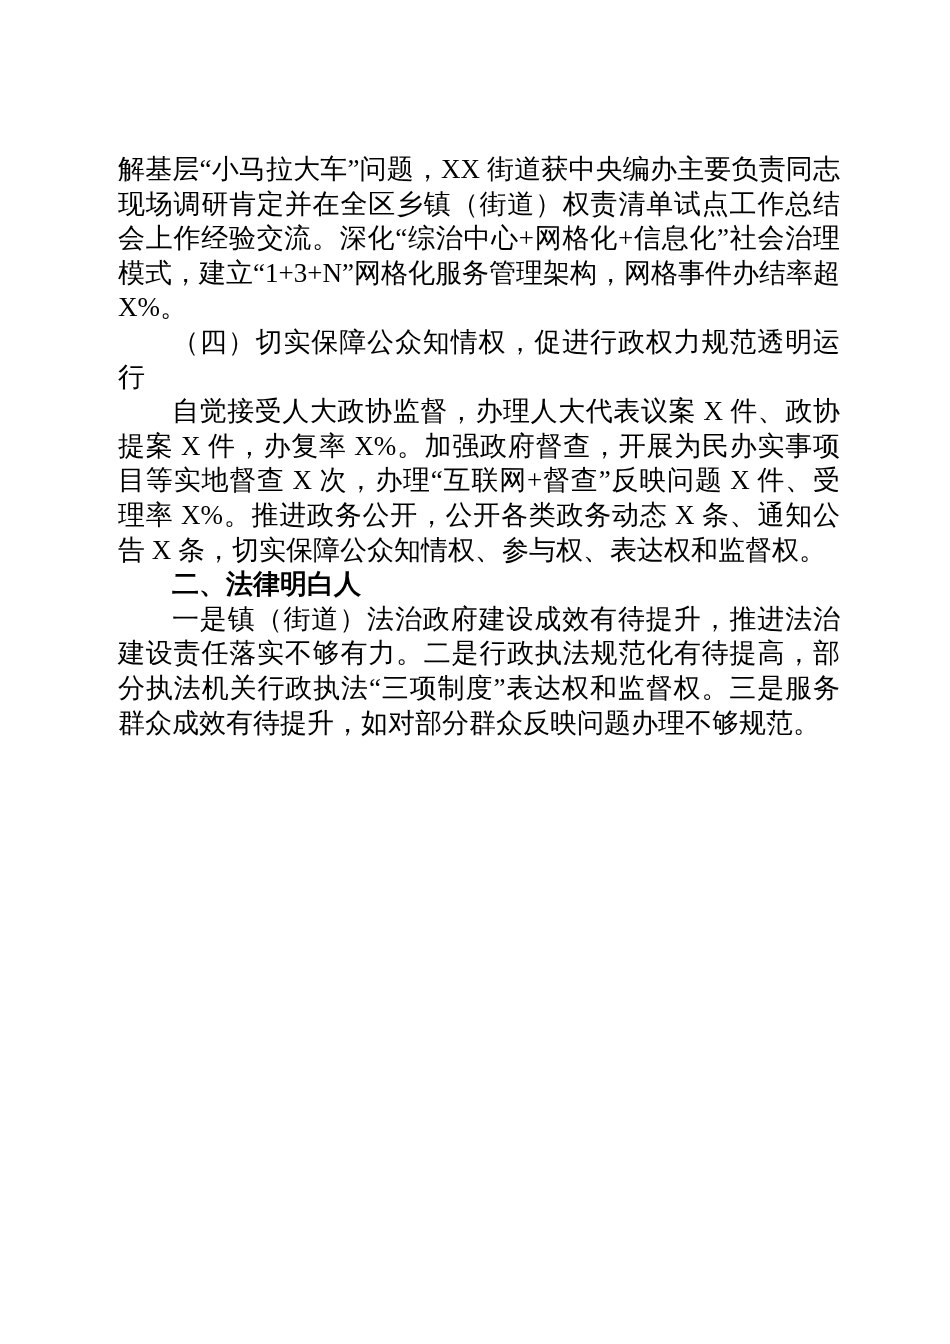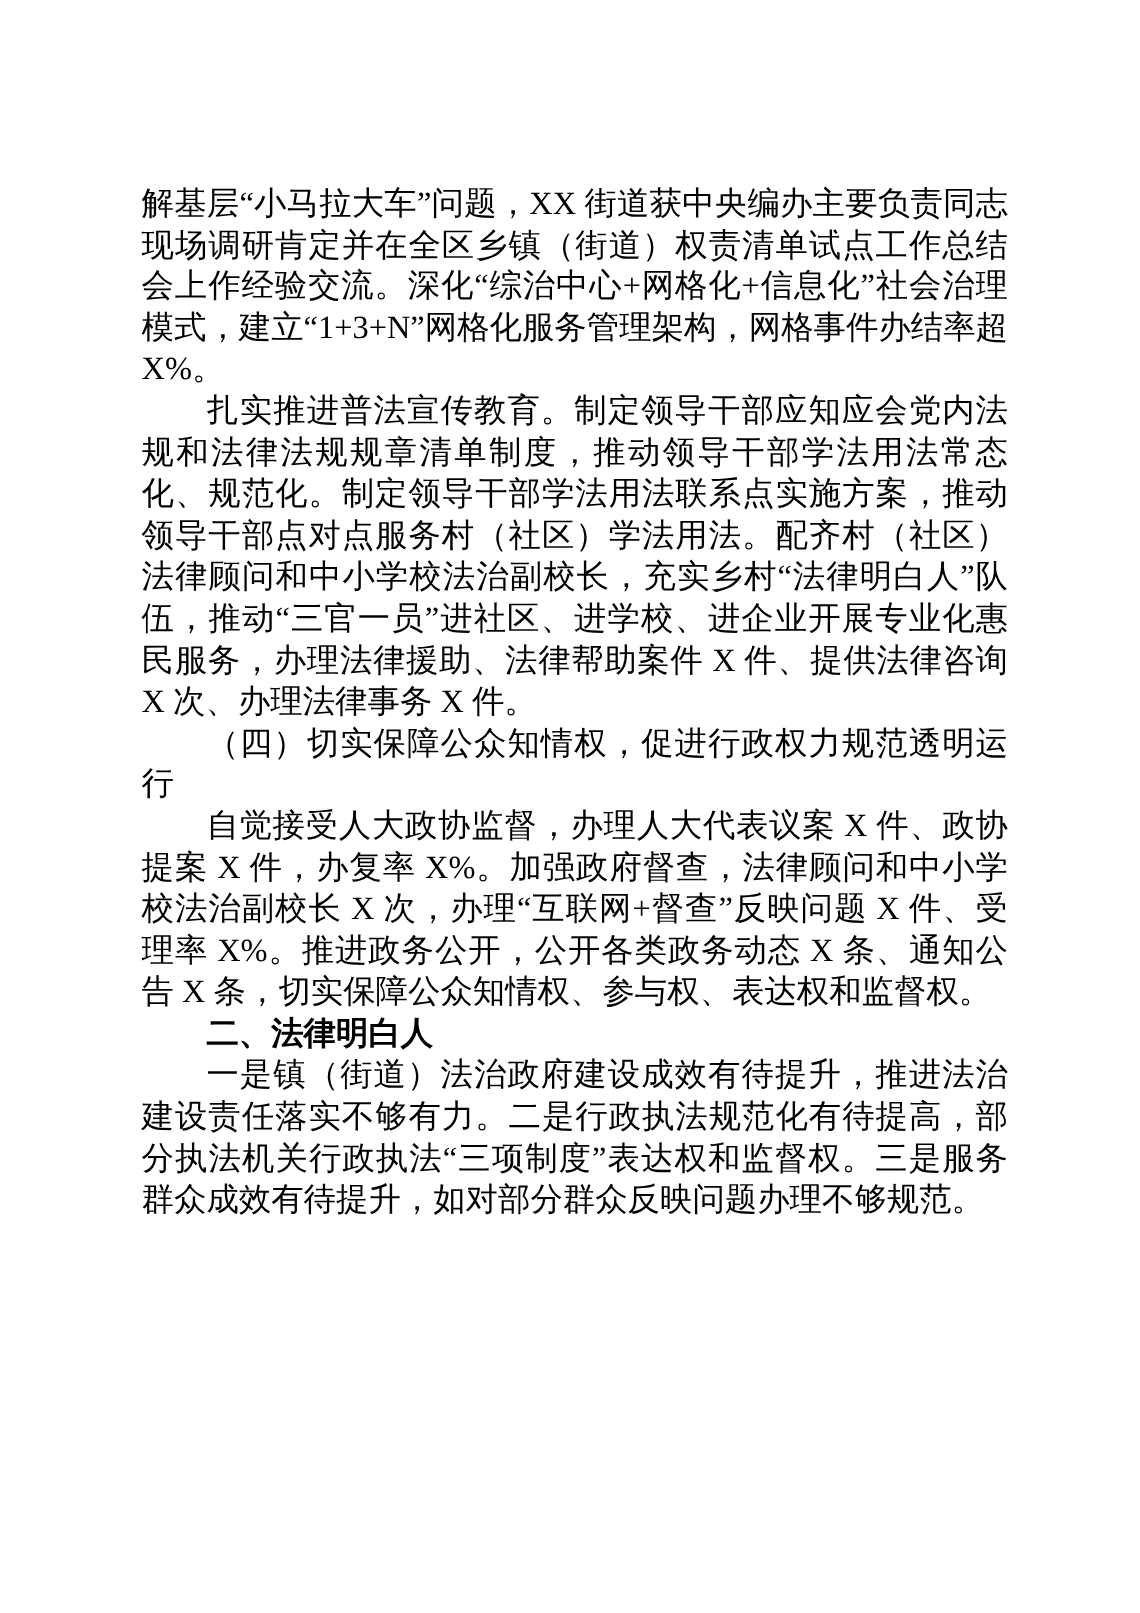--- a/index.html
+++ b/index.html
@@ -38,19 +38,18 @@
     font-weight: bold;
     text-indent: 2em;
   }
 </style>
 </head>
 <body>
 
 <div class="page">
   <div class="doc-body">
       <div class="para no-indent">解基层“小马拉大车”问题，XX 街道获中央编办主要负责同志现场调研肯定并在全区乡镇（街道）权责清单试点工作总结会上作经验交流。深化“综治中心+网格化+信息化”社会治理模式，建立“1+3+N”网格化服务管理架构，网格事件办结率超 X%。</div>
-      <div class="para">扎实推进普法宣传教育。制定领导干部应知应会党内法规和法律法规规章清单制度，推动领导干部学法用法常态化、规范化。制定领导干部学法用法联系点实施方案，推动领导干部点对点服务村（社区）学法用法。配齐村（社区）法律顾问和中小学校法治副校长，充实乡村“法律明白人”队伍，推动“三官一员”进社区、进学校、进企业开展专业化惠民服务，办理法律援助、法律帮助案件 X 件、提供法律咨询 X 次、办理法律事务 X 件。</div>
       <div class="para">（四）切实保障公众知情权，促进行政权力规范透明运行</div>
-      <div class="para">自觉接受人大政协监督，办理人大代表议案 X 件、政协提案 X 件，办复率 X%。加强政府督查，法律顾问和中小学校法治副校长 X 次，办理“互联网+督查”反映问题 X 件、受理率 X%。推进政务公开，公开各类政务动态 X 条、通知公告 X 条，切实保障公众知情权、参与权、表达权和监督权。</div>
+      <div class="para">自觉接受人大政协监督，办理人大代表议案 X 件、政协提案 X 件，办复率 X%。加强政府督查，开展为民办实事项目等实地督查 X 次，办理“互联网+督查”反映问题 X 件、受理率 X%。推进政务公开，公开各类政务动态 X 条、通知公告 X 条，切实保障公众知情权、参与权、表达权和监督权。</div>
       <div class="para heading">二、法律明白人</div>
       <div class="para">一是镇（街道）法治政府建设成效有待提升，推进法治建设责任落实不够有力。二是行政执法规范化有待提高，部分执法机关行政执法“三项制度”表达权和监督权。三是服务群众成效有待提升，如对部分群众反映问题办理不够规范。</div>
     </div>
 </div>
 
 </body></html>

